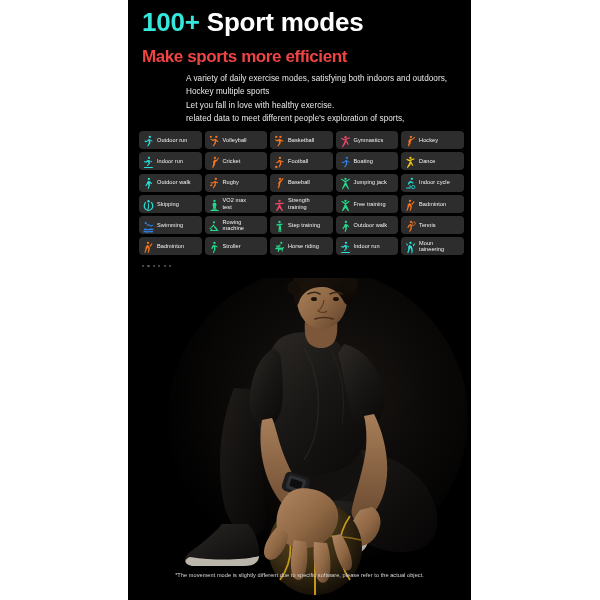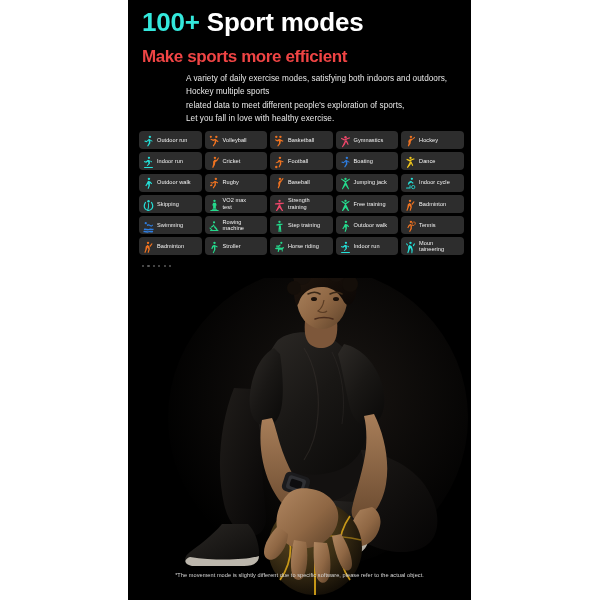--- a/index.html
+++ b/index.html
@@ -98,22 +98,22 @@
   <div class="panel">
 
     <div class="headline">
       <div class="h-line1"><span class="h-num">100+</span><span> Sport modes</span></div>
       <div class="h-line2">Make sports more efficient</div>
     </div>
 
     <div class="subcopy">
       <div>A variety of daily exercise modes, satisfying both indoors and outdoors,</div>
       <div>Hockey multiple sports</div>
+      <div>Let you fall in love with healthy exercise.</div>
       <div>related data to meet different people's exploration of sports,</div>
-      <div>Let you fall in love with healthy exercise.</div>
     </div>
 
     <div class="grid" id="sport-grid">
         <div class="cell">
           <span class="ic" style="color: rgb(36, 224, 216);"><svg viewBox="0 0 24 28" xmlns="http://www.w3.org/2000/svg">
               <g fill="#24e0d8" stroke="none">
                 <circle cx="15" cy="4" r="2.6"></circle>
                 <path d="M13 8 L8 13 L4 12 L3 14 L8 16 L12 12 L13 17 L9 24 L11 25 L16 18 L16 12 L20 15 L21 13 Z"></path>
               </g>
             </svg></span>

